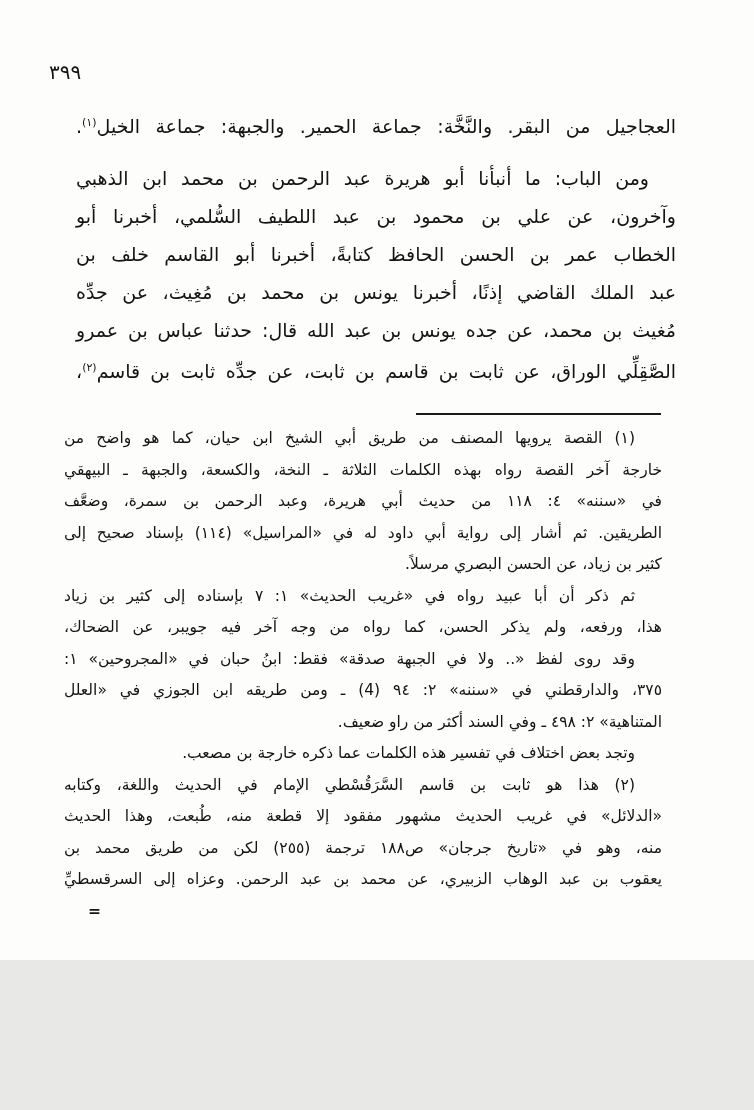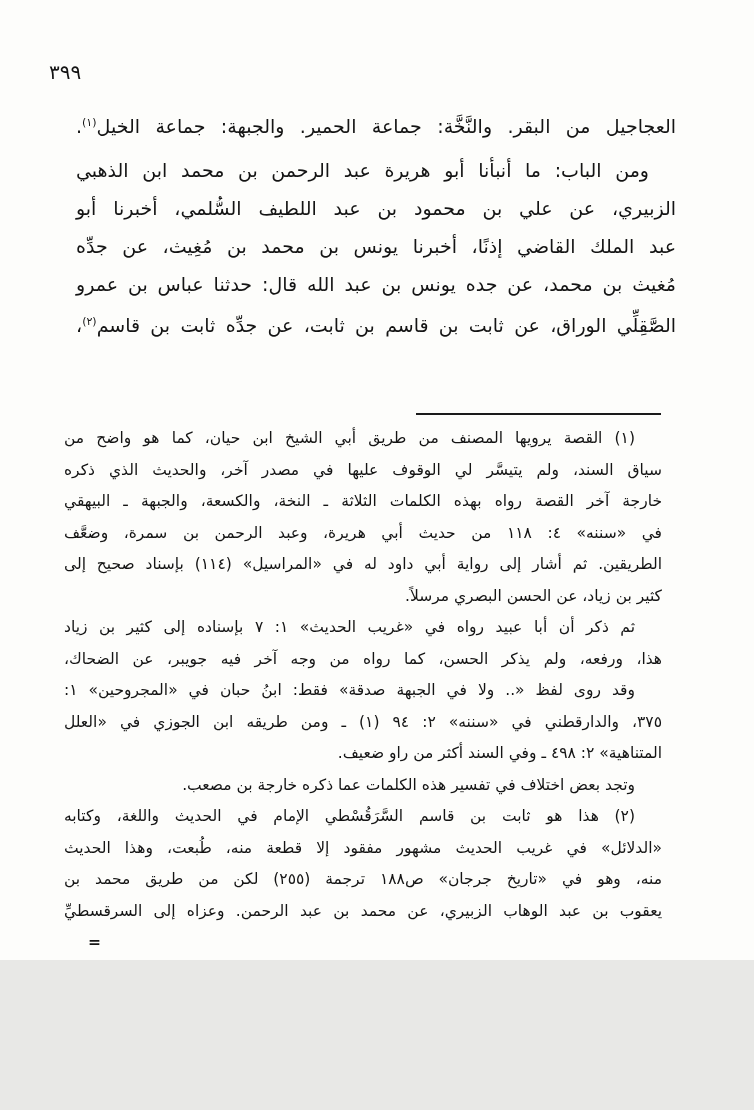--- a/index.html
+++ b/index.html
@@ -15,21 +15,21 @@
     padding-left:35px;
   }
   .page-number {
     position:absolute; top:60px; left:84px;
     font-size:20px; letter-spacing:1px;
   }
   .main-text {
     position:absolute; top:104px; right:78px; width:600px;
   }
   .main-text .line { font-size:19px; line-height:38px; }
-  .p2-first { margin-top:6px; }
+  .p2-first { margin-top:14px; }
   .footnote-rule {
     position:absolute; top:413px; right:93px; width:245px;
     border-top:2.5px solid #1a1a1a; height:0;
   }
   .footnotes {
     position:absolute; top:423px; right:92px; width:598px;margin-left:28px;
   }
   .footnotes .line { font-size:15.5px; line-height:31.5px; }
   .just {
     text-align:justify; text-align-last:justify; text-justify:inter-word;
@@ -47,42 +47,42 @@
 <body>
 
 <div class="page">
 
   <div class="page-number">٣٩٩</div>
 
   <main class="main-text">
     <div class="line just"><span>العجاجيل من البقر. والنَّخَّة: جماعة الحمير. والجبهة: جماعة الخيل</span><span class="fn-ref">(١)</span><span>.</span></div>
 
     <div class="line just indent p2-first">ومن الباب: ما أنبأنا أبو هريرة عبد الرحمن بن محمد ابن الذهبي</div>
-    <div class="line just">الزبيري، عن علي بن محمود بن عبد اللطيف السُّلمي، أخبرنا أبو</div>
+    <div class="line just">وآخرون، عن علي بن محمود بن عبد اللطيف السُّلمي، أخبرنا أبو</div>
+    <div class="line just">الخطاب عمر بن الحسن الحافظ كتابةً، أخبرنا أبو القاسم خلف بن</div>
     <div class="line just">عبد الملك القاضي إذنًا، أخبرنا يونس بن محمد بن مُغِيث، عن جدِّه</div>
     <div class="line just">مُغيث بن محمد، عن جده يونس بن عبد الله قال: حدثنا عباس بن عمرو</div>
     <div class="line just"><span>الصَّقِلِّي الوراق، عن ثابت بن قاسم بن ثابت، عن جدِّه ثابت بن قاسم</span><span class="fn-ref">(٢)</span><span>،</span></div>
   </main>
 
   <div class="footnote-rule"></div>
 
   <section class="footnotes">
 
     <div class="line just indent">(١) القصة يرويها المصنف من طريق أبي الشيخ ابن حيان، كما هو واضح من</div>
-    <div class="line just">سياق السند، ولم يتيسَّر لي الوقوف عليها في مصدر آخر، والحديث الذي ذكره</div>
     <div class="line just">خارجة آخر القصة رواه بهذه الكلمات الثلاثة ـ النخة، والكسعة، والجبهة ـ البيهقي</div>
     <div class="line just">في «سننه» ٤: ١١٨ من حديث أبي هريرة، وعبد الرحمن بن سمرة، وضعَّف</div>
     <div class="line just">الطريقين. ثم أشار إلى رواية أبي داود له في «المراسيل» (١١٤) بإسناد صحيح إلى</div>
     <div class="line end">كثير بن زياد، عن الحسن البصري مرسلاً.</div>
 
     <div class="line just indent">ثم ذكر أن أبا عبيد رواه في «غريب الحديث» ١: ٧ بإسناده إلى كثير بن زياد</div>
     <div class="line just">هذا، ورفعه، ولم يذكر الحسن، كما رواه من وجه آخر فيه جويبر، عن الضحاك،</div>
 
     <div class="line just indent">وقد روى لفظ «.. ولا في الجبهة صدقة» فقط: ابنُ حبان في «المجروحين» ١:</div>
-    <div class="line just">٣٧٥، والدارقطني في «سننه» ٢: ٩٤ (١) ـ ومن طريقه ابن الجوزي في «العلل</div>
+    <div class="line just">٣٧٥، والدارقطني في «سننه» ٢: ٩٤ (4) ـ ومن طريقه ابن الجوزي في «العلل</div>
     <div class="line end">المتناهية» ٢: ٤٩٨ ـ وفي السند أكثر من راو ضعيف.</div>
 
     <div class="line end indent">وتجد بعض اختلاف في تفسير هذه الكلمات عما ذكره خارجة بن مصعب.</div>
 
     <div class="line just indent">(٢) هذا هو ثابت بن قاسم السَّرَقُسْطي الإمام في الحديث واللغة، وكتابه</div>
     <div class="line just">«الدلائل» في غريب الحديث مشهور مفقود إلا قطعة منه، طُبعت، وهذا الحديث</div>
     <div class="line just">منه، وهو في «تاريخ جرجان» ص١٨٨ ترجمة (٢٥٥) لكن من طريق محمد بن</div>
     <div class="line just">يعقوب بن عبد الوهاب الزبيري، عن محمد بن عبد الرحمن. وعزاه إلى السرقسطيِّ</div>
 
     <div class="line cont-mark">=</div>

